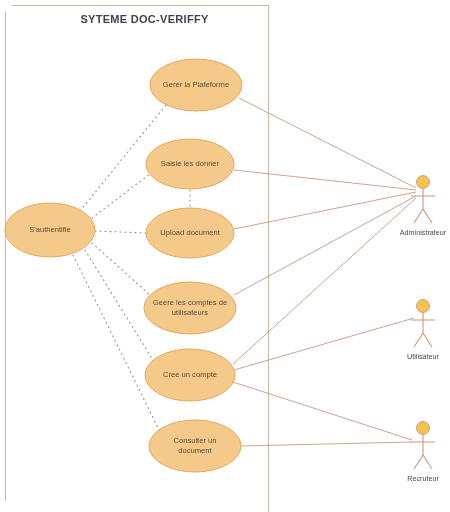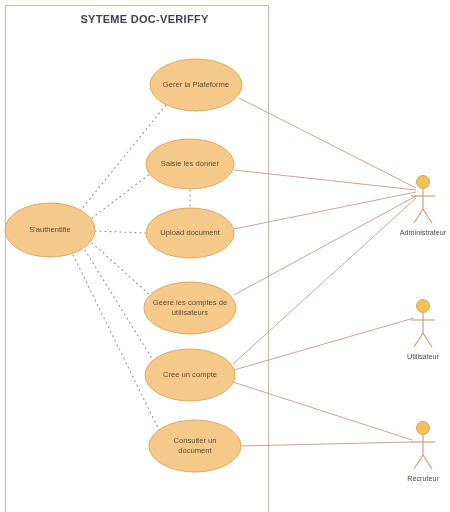--- a/index.html
+++ b/index.html
@@ -7,20 +7,21 @@
     padding: 0;
     background: #ffffff;
   }
   #canvas {
     position: relative;
     width: 450px;
     height: 512px;
     background: #ffffff;
     overflow: hidden;
     font-family: "Liberation Sans", sans-serif;
+    border-radius: 28px;
   }
   #diagram-svg {
     position: absolute;
     left: 0;
     top: 0;
     width: 450px;
     height: 512px;
   }
   .uc-label {
     font-family: "Liberation Sans", sans-serif;

